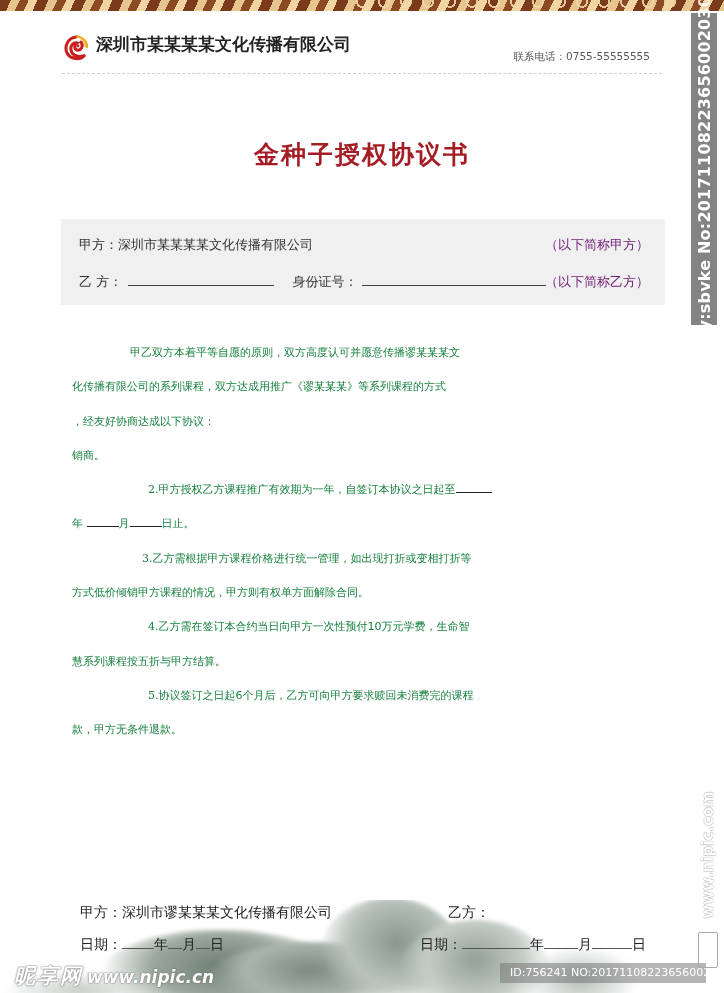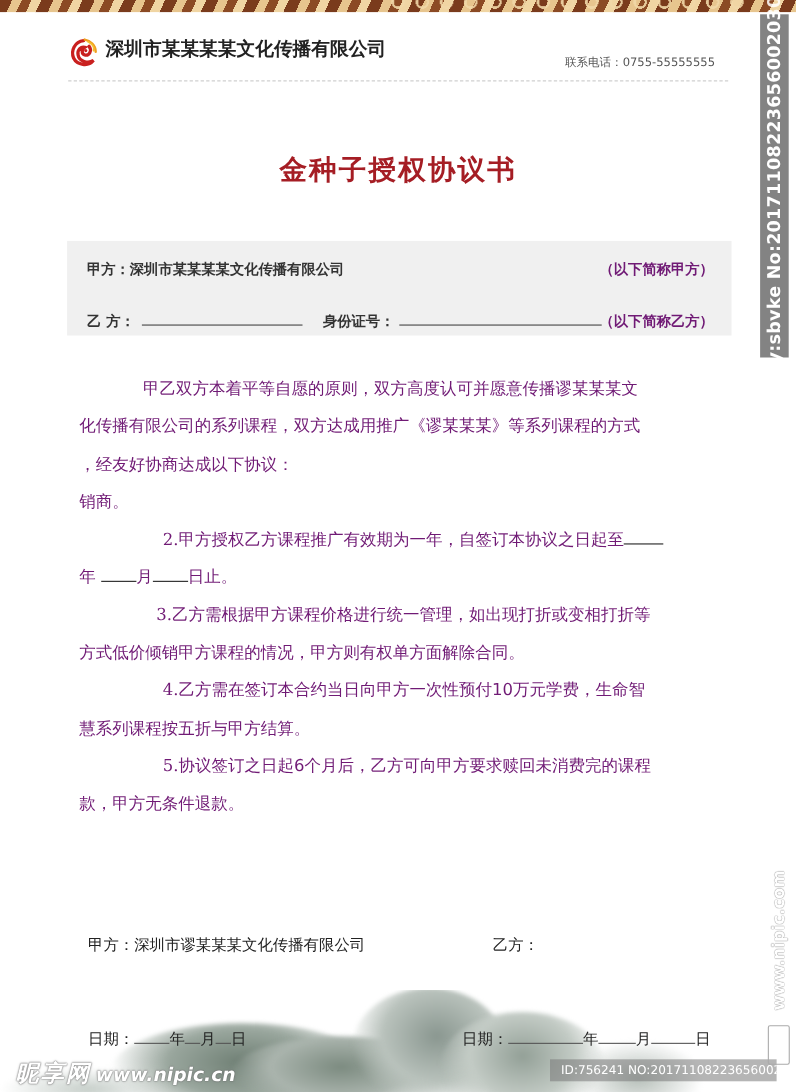--- a/index.html
+++ b/index.html
@@ -54,32 +54,31 @@
   .title {
     position: absolute; left: 0; width: 724px; top: 138px; text-align: center;
     font-family: "DejaVu Sans", sans-serif; font-weight: bold; font-size: 25px;
     color: #a51d24; letter-spacing: 2px;
   }
 
   
   .party-box {
     position: absolute; left: 61px; top: 219px; width: 604px; height: 86px;
     background: #f0f0f0;
-    font-weight: bold;
   }
   .party-row { position: absolute; left: 18px; right: 16px; font-size: 13px; color: #333; white-space: nowrap; }
   .party-row.r1 { top: 17px; }
-  .party-row.r2 { top: 64px; }
+  .party-row.r2 { top: 54px; }
   .party-row .right-note { position: absolute; right: 0; top: 0; color: #701a75; }
   .blank { display: inline-block; border-bottom: 1px solid #444; height: 13px; vertical-align: baseline; }
 
   
   .body-text {
     position: absolute; left: 72px; width: 590px; top: 336px;
-    font-family: "DejaVu Sans", sans-serif; font-size: 15px; color: #701a75; line-height: 34.3px;
+    font-family: "DejaVu Sans", sans-serif; font-size: 11px; color: #15803d; line-height: 34.3px;
   }
   .body-text p { margin: 0; }
   .indent { display: inline-block; }
   .clause-num { font-family: "DejaVu Serif", serif; }
   .uline { display: inline-block; border-bottom: 1px solid #222; height: 16px; vertical-align: baseline; }
 
   
   .sign {
     position: absolute; left: 80px; width: 600px; font-family: "DejaVu Serif", serif;
     font-size: 14px; color: #222; white-space: nowrap;
@@ -180,21 +179,21 @@
 
 <div class="landscape">
   <div class="mist" style="left:100px; top:30px; width:240px; height:90px; background: radial-gradient(ellipse at 50% 40%, #6f7f74 0%, #9aa79e 40%, rgba(230,235,232,0) 70%);"></div>
   <div class="mist" style="left:210px; top:42px; width:200px; height:70px; background: radial-gradient(ellipse at 50% 40%, #7c8b80 0%, #aab4ad 45%, rgba(235,238,236,0) 72%);"></div>
   <div class="mist" style="left:320px; top:-2px; width:140px; height:110px; background: radial-gradient(ellipse at 55% 40%, #8a9790 0%, #b9c2bc 45%, rgba(240,242,240,0) 72%);"></div>
   <div class="mist" style="left:400px; top:20px; width:150px; height:100px; background: radial-gradient(ellipse at 50% 40%, #93a097 0%, #c3cbc5 45%, rgba(240,242,240,0) 72%);"></div>
   <div class="mist" style="left:520px; top:45px; width:120px; height:70px; background: radial-gradient(ellipse at 50% 50%, #b5beb8 0%, rgba(240,242,240,0) 70%);"></div>
   <div class="mist" style="left:0px; top:70px; width:160px; height:40px; background: radial-gradient(ellipse at 50% 50%, #c7cfca 0%, rgba(240,242,240,0) 70%);"></div>
 </div>
 
-<div class="sign" style="top:851px;font-family:Liberation Mono, monospace;">
+<div class="sign" style="top:904px;font-family:Liberation Mono, monospace;">
   <span>甲方：</span><span>深圳市谬某某某文化传播有限公司</span>
   <span class="col2" style="left:368px;">乙方：</span>
 </div>
 <div class="sign" style="top:899px;margin-top:36px;">
   <span>日期：</span><span class="sline" style="width:32px;"></span><span>年</span><span class="sline" style="width:14px;"></span><span>月</span><span class="sline" style="width:14px;"></span><span>日</span>
   <span class="col2" style="left:340px;">
     <span>日期：</span><span class="sline" style="width:68px;"></span><span>年</span><span class="sline" style="width:34px;"></span><span>月</span><span class="sline" style="width:40px;"></span><span>日</span>
   </span>
 </div>
 

